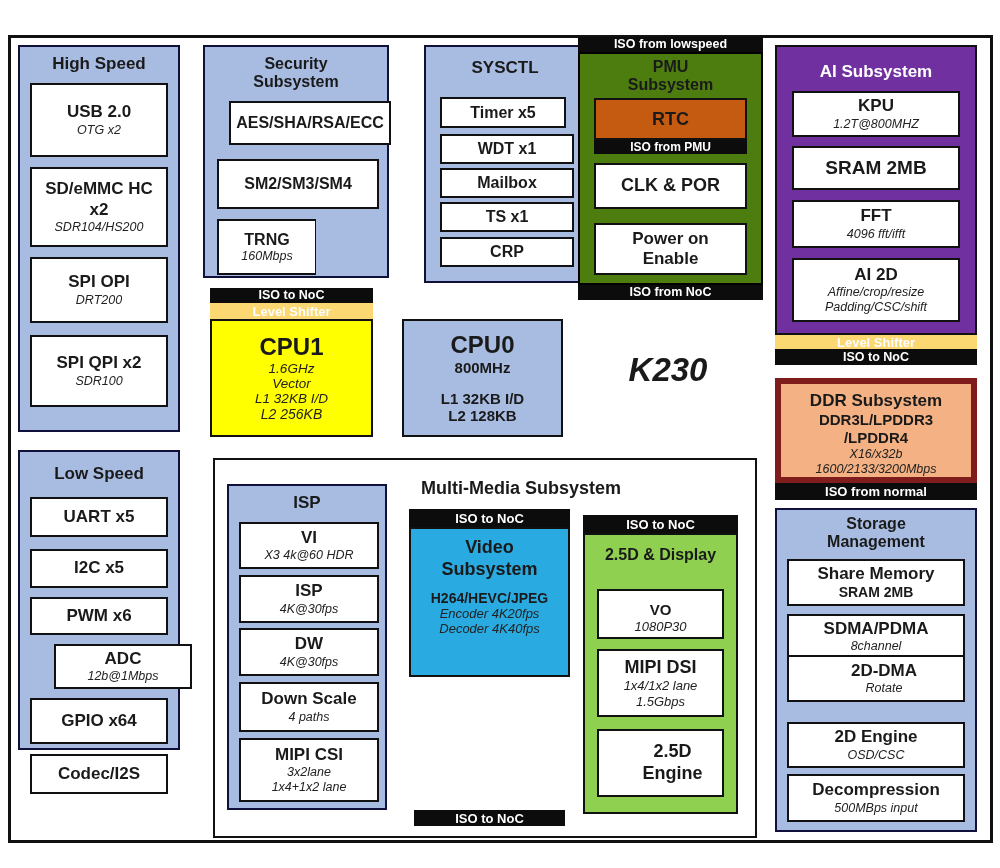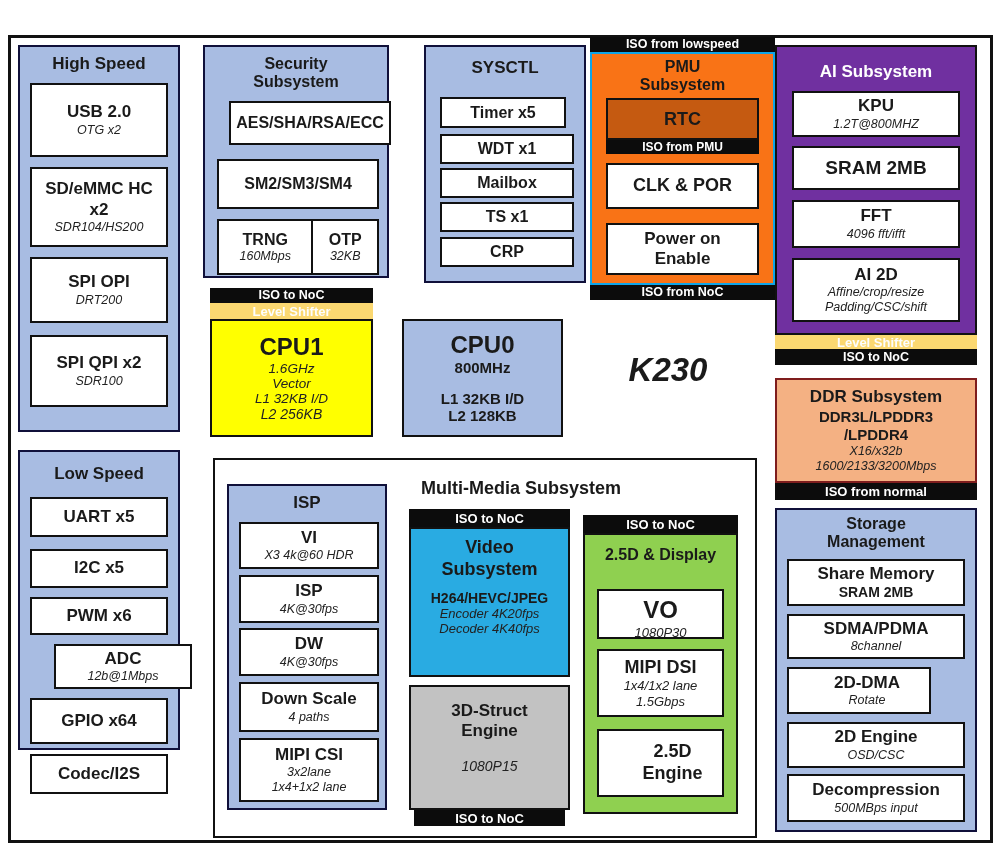--- a/index.html
+++ b/index.html
@@ -53,24 +53,20 @@
       <span class="lbl">AES/SHA/RSA/ECC</span>
     </div>
     <div class="abs wbox" style="left:12px;top:112px;width:162px;height:50px;">
       <span class="lbl">SM2/SM3/SM4</span>
     </div>
     <div class="abs" style="left:12px;top:172px;width:162px;height:52px;display:flex;">
       <div class="wbox" style="width:96px;height:52px;border-right:1px solid #111;">
         <span class="lbl">TRNG</span>
         <span class="sub">160Mbps</span>
       </div>
-      <div class="wbox" style="width:66px;height:52px;border-left:1px solid #111;">
-        <span class="lbl">OTP</span>
-        <span class="sub">32KB</span>
-      </div>
     </div>
   </div>
 
   <div class="abs blk" style="left:424px;top:45px;width:162px;height:238px;">
     <div class="blk-title" style="padding-top:11px;">SYSCTL</div>
     <div class="abs wbox" style="left:14px;top:50px;width:126px;height:31px;">
       <span class="lbl">Timer x5</span>
     </div>
     <div class="abs wbox" style="left:14px;top:87px;width:134px;height:30px;">
       <span class="lbl">WDT x1</span>
@@ -79,23 +75,23 @@
       <span class="lbl">Mailbox</span>
     </div>
     <div class="abs wbox" style="left:14px;top:155px;width:134px;height:30px;">
       <span class="lbl">TS x1</span>
     </div>
     <div class="abs wbox" style="left:14px;top:190px;width:134px;height:30px;">
       <span class="lbl">CRP</span>
     </div>
   </div>
 
-  <div class="abs" style="left:578px;top:37px;width:185px;height:263px;margin-left:12px;">
+  <div class="abs" style="left:578px;top:37px;width:185px;height:263px;">
     <div class="abs isobar" style="left:0;top:0;width:185px;height:15px;">ISO from lowspeed</div>
-    <div class="abs" style="left:0;top:15px;width:185px;height:233px;background:#f97316;border:2px solid #0ea5e9;">
+    <div class="abs" style="left:0;top:15px;width:185px;height:233px;background:#4d7c0f;border:2px solid #000000;">
       <div class="blk-title" style="padding-top:4px;font-size:16px;width:110px;margin:0 auto;">PMU Subsystem</div>
       <div class="abs" style="left:14px;top:44px;width:153px;height:42px;background:#c55a11;border:2px solid #111;display:flex;align-items:center;justify-content:center;font-weight:bold;font-size:18px;">RTC</div>
       <div class="abs isobar" style="left:14px;top:86px;width:153px;height:14px;font-size:12px;">ISO from PMU</div>
       <div class="abs wbox" style="left:14px;top:109px;width:153px;height:46px;">
         <span style="font-weight:bold;font-size:18px;">CLK &amp; POR</span>
       </div>
       <div class="abs wbox" style="left:14px;top:169px;width:153px;height:52px;">
         <span class="lbl-lg" style="width:90px;">Power on Enable</span>
       </div>
     </div>
@@ -142,21 +138,21 @@
     <span class="cpu-name">CPU0</span>
     <span style="font-weight:bold;font-size:15px;">800MHz</span>
     <span style="height:14px;"></span>
     <span style="font-weight:bold;font-size:15px;">L1 32KB I/D</span>
     <span style="font-weight:bold;font-size:15px;">L2 128KB</span>
   </div>
 
   <div class="abs k230" style="left:598px;top:351px;width:140px;text-align:center;font-style:italic;">K230</div>
 
   <div class="abs" style="left:775px;top:378px;width:202px;height:122px;">
-    <div class="abs center-col" style="left:0;top:0;width:202px;height:105px;background:#f4b183;border:2px solid #7f1d1d;justify-content:center;line-height:1.2;">
+    <div class="abs center-col" style="left:0;top:0;width:202px;height:105px;background:#f4b183;border:6px solid #7f1d1d;justify-content:flex-end;line-height:1.2;">
       <span class="lbl-lg">DDR Subsystem</span>
       <span style="font-weight:bold;font-size:15px;">DDR3L/LPDDR3</span>
       <span style="font-weight:bold;font-size:15px;">/LPDDR4</span>
       <span class="sub">X16/x32b</span>
       <span class="sub">1600/2133/3200Mbps</span>
     </div>
     <div class="abs isobar" style="left:0;top:105px;width:202px;height:17px;font-size:13px;">ISO from normal</div>
   </div>
 
   <div class="abs blk" style="left:18px;top:450px;width:162px;height:300px;">
@@ -212,32 +208,27 @@
 
     <div class="abs isobar" style="left:194px;top:49px;width:161px;height:18px;font-size:13px;">ISO to NoC</div>
     <div class="abs center-col" style="left:194px;top:67px;width:161px;height:150px;background:#29abe2;border:2px solid #111;justify-content:flex-start;padding-top:8px;">
       <span style="font-weight:bold;font-size:18px;width:100px;line-height:1.2;">Video Subsystem</span>
       <span style="height:10px;"></span>
       <span style="font-weight:bold;font-size:14px;">H264/HEVC/JPEG</span>
       <span class="sub" style="font-size:13px;">Encoder 4K20fps</span>
       <span class="sub" style="font-size:13px;">Decoder 4K40fps</span>
     </div>
 
-    <div class="abs center-col" style="left:194px;top:225px;width:161px;height:125px;background:#c2c2c2;border:2px solid #111;justify-content:flex-start;padding-top:14px;">
-      <span style="font-weight:bold;font-size:17px;width:90px;line-height:1.2;">3D-Struct Engine</span>
-      <span style="height:16px;"></span>
-      <span class="sub" style="font-size:14px;">1080P15</span>
-    </div>
     <div class="abs isobar" style="left:199px;top:350px;width:151px;height:16px;font-size:13px;">ISO to NoC</div>
 
     <div class="abs isobar" style="left:368px;top:55px;width:155px;height:18px;font-size:13px;">ISO to NoC</div>
     <div class="abs" style="left:368px;top:73px;width:155px;height:281px;background:#8fd050;border:2px solid #111;">
       <div class="blk-title" style="padding-top:11px;font-size:16px;">2.5D &amp; Display</div>
       <div class="abs wbox" style="left:12px;top:54px;width:127px;height:50px;">
-        <span style="font-weight:bold;font-size:24px;margin-top:8px;">VO</span>
+        <span style="font-weight:bold;font-size:15px;margin-top:8px;">VO</span>
         <span class="sub" style="font-size:13px;">1080P30</span>
       </div>
       <div class="abs wbox" style="left:12px;top:114px;width:127px;height:68px;">
         <span style="font-weight:bold;font-size:18px;">MIPI DSI</span>
         <span class="sub" style="font-size:13px;">1x4/1x2 lane</span>
         <span class="sub" style="font-size:13px;">1.5Gbps</span>
       </div>
       <div class="abs wbox" style="left:12px;top:194px;width:127px;height:68px;">
         <span style="font-weight:bold;font-size:18px;width:70px;line-height:1.2;margin-left:24px;">2.5D Engine</span>
       </div>
@@ -247,21 +238,21 @@
   <div class="abs blk" style="left:775px;top:508px;width:202px;height:324px;">
     <div class="blk-title" style="padding-top:5px;font-size:16px;width:120px;margin:0 auto;">Storage Management</div>
     <div class="abs wbox" style="left:10px;top:49px;width:178px;height:47px;">
       <span class="lbl-lg">Share Memory</span>
       <span class="sub-b">SRAM 2MB</span>
     </div>
     <div class="abs wbox" style="left:10px;top:104px;width:178px;height:45px;">
       <span class="lbl-lg">SDMA/PDMA</span>
       <span class="sub">8channel</span>
     </div>
-    <div class="abs wbox" style="left:10px;top:157px;width:144px;height:47px;padding-left:16px;">
+    <div class="abs wbox" style="left:10px;top:145px;width:178px;height:47px;padding-left:16px;">
       <span class="lbl-lg">2D-DMA</span>
       <span class="sub">Rotate</span>
     </div>
     <div class="abs wbox" style="left:10px;top:212px;width:178px;height:46px;">
       <span class="lbl-lg">2D Engine</span>
       <span class="sub">OSD/CSC</span>
     </div>
     <div class="abs wbox" style="left:10px;top:264px;width:178px;height:48px;">
       <span class="lbl-lg">Decompression</span>
       <span class="sub">500MBps input</span>

